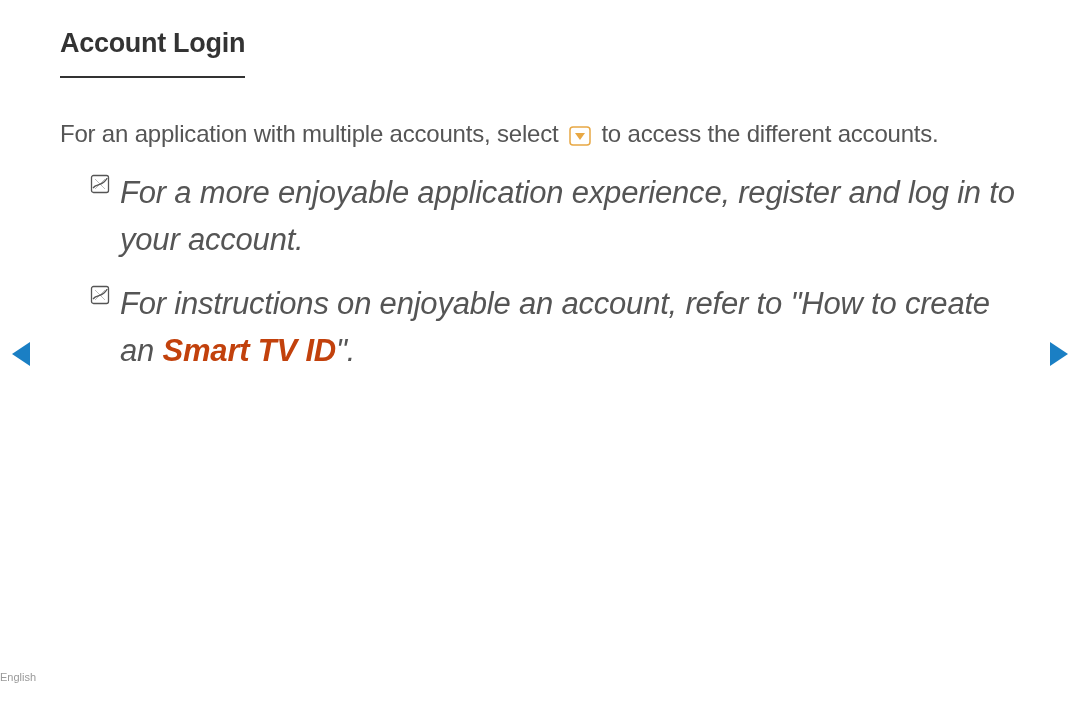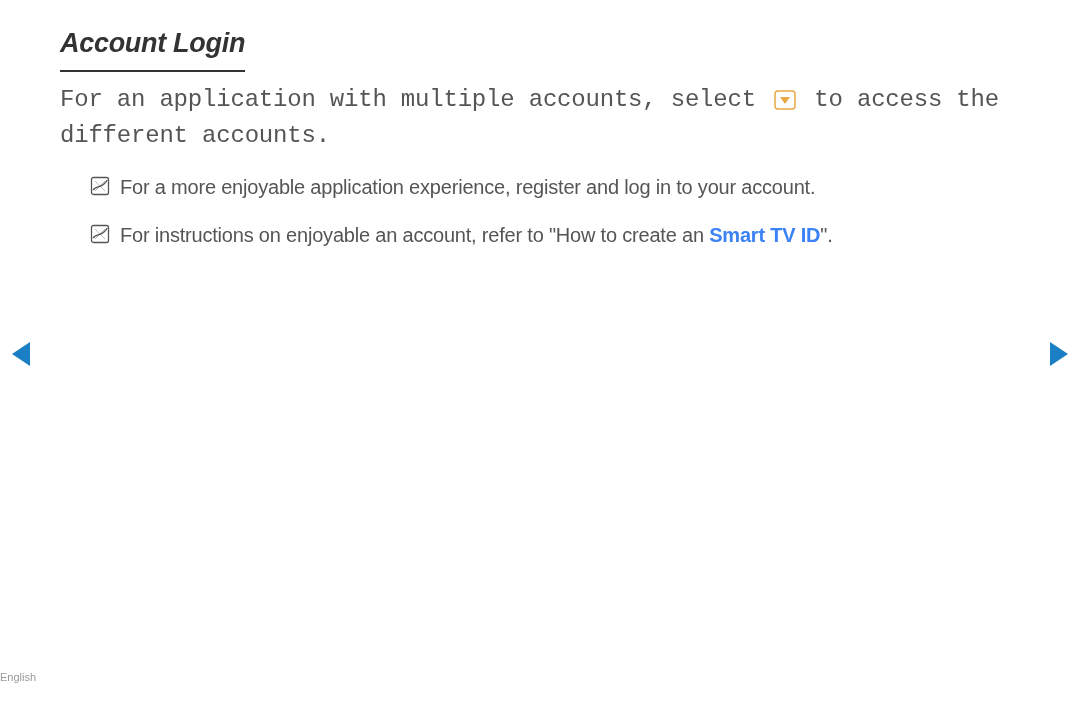--- a/index.html
+++ b/index.html
@@ -17,61 +17,60 @@
     }
     .content {
       padding: 28px 60px 0 60px;
     }
     .heading {
       font-size: 27px;
       font-weight: bold;
       color: #333333;
       border-bottom: 2px solid #333333;
       display: inline-block;
-      padding-bottom: 11px;
-      margin-bottom: 10px;
+      padding-bottom: 17px;
+      margin-bottom: 38px;
       letter-spacing: -0.3px;
-      font-style: italic;
     }
     .paragraph {
       font-size: 24px;
       color: #555555;
       line-height: 1.5;
       margin-bottom: 18px;
       letter-spacing: -0.2px;
-      font-family: Liberation Mono, monospace;
     }
     .note-line {
-      font-size: 20px;
+      font-size: 31px;
       color: #555555;
       line-height: 1.5;
       margin-bottom: 18px;
       padding-left: 30px;
       letter-spacing: -0.2px;
       display: flex;
       align-items: flex-start;
+      font-style: italic;
     }
     .note-icon {
       margin-right: 10px;
       flex-shrink: 0;
       margin-top: 4px;
     }
     .note-icon svg {
       display: block;
     }
     .dropdown-icon {
       display: inline-block;
       vertical-align: middle;
       margin: 0 4px;
     }
     .dropdown-icon svg {
       display: block;
     }
     .link {
-      color: #3b82f6;
+      color: #c2410c;
       font-weight: bold;
     }
     .nav-left {
       position: absolute;
       left: 10px;
       top: 340px;
       cursor: pointer;
     }
     .nav-right {
       position: absolute;

